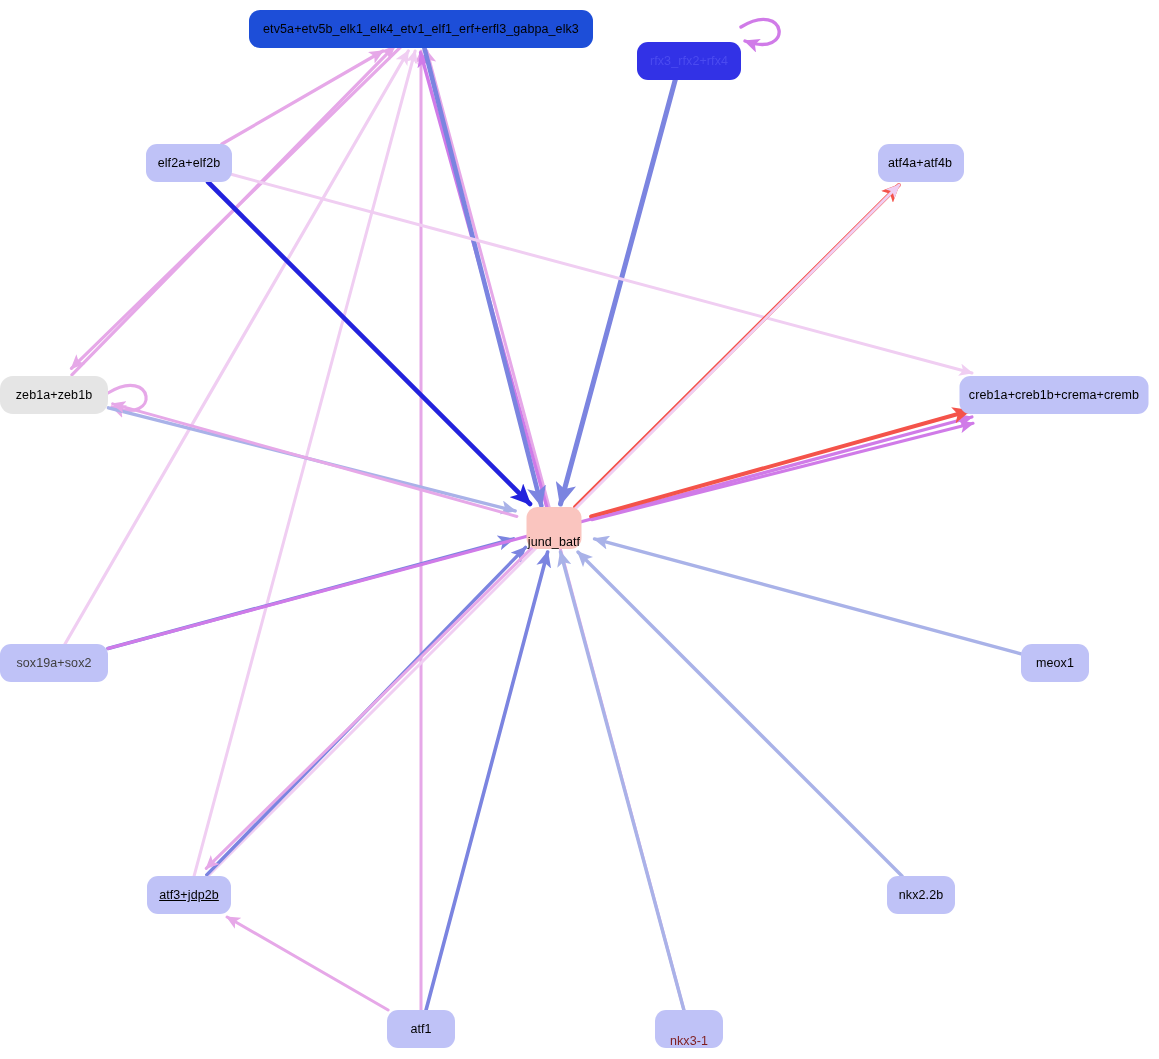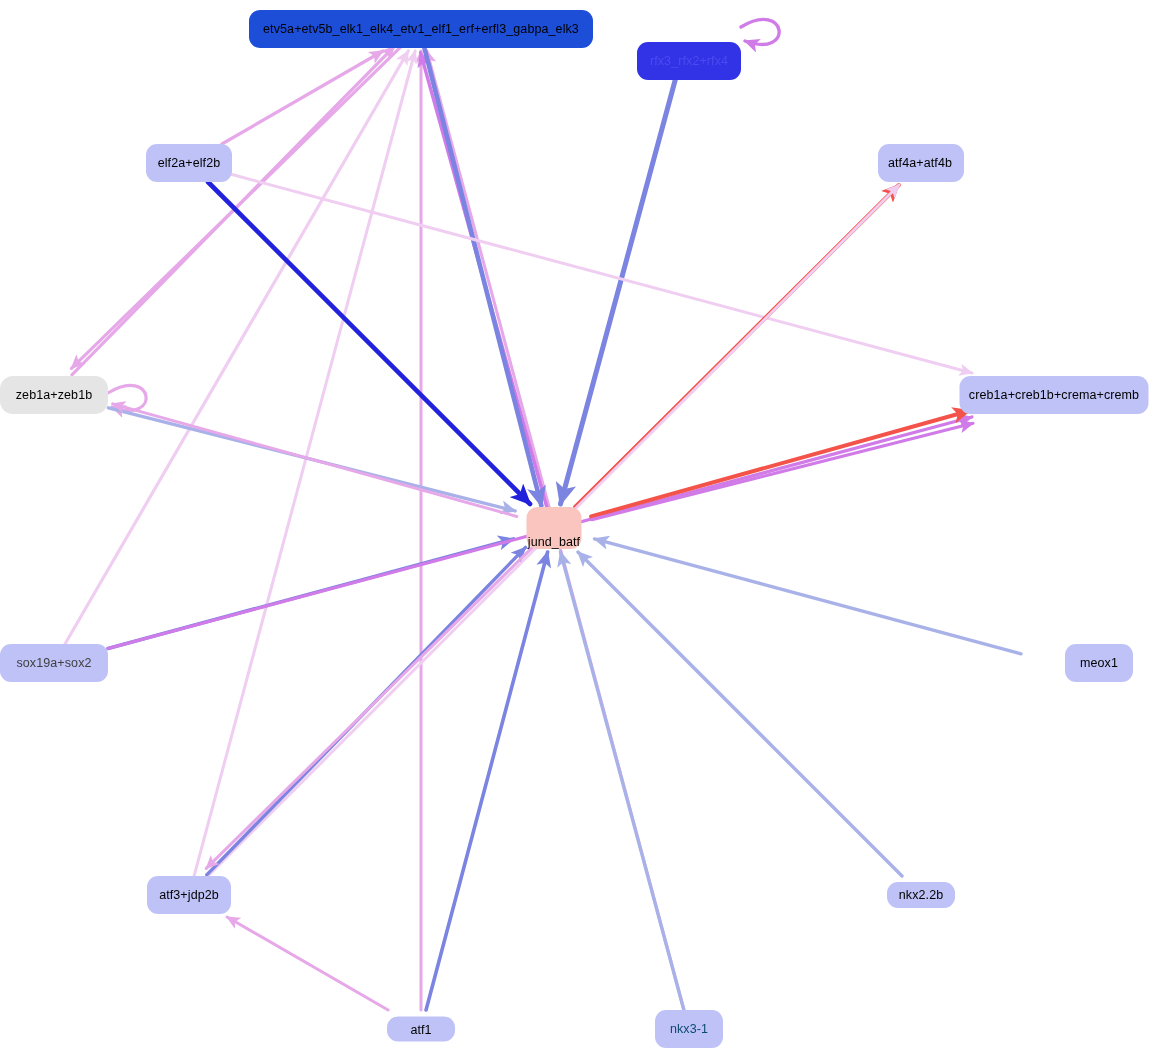--- a/index.html
+++ b/index.html
@@ -125,29 +125,29 @@
       </div>
       <div class="node" style="left: 1054px; top: 395px; width: 189px; height: 38px; background: rgb(191, 194, 247); color: rgb(0, 0, 0);">
         <span class="node-label">creb1a+creb1b+crema+cremb</span>
       </div>
       <div class="node" style="left: 554px; top: 528px; width: 55px; height: 42px; background: rgb(250, 197, 191); color: rgb(0, 0, 0); align-items: flex-end;">
         <span class="node-label">jund_batf</span>
       </div>
       <div class="node" style="left: 54px; top: 663px; width: 108px; height: 38px; background: rgb(191, 194, 247); color: #404040;">
         <span class="node-label">sox19a+sox2</span>
       </div>
-      <div class="node" style="left: 1055px; top: 663px; width: 68px; height: 38px; background: rgb(191, 194, 247); color: rgb(0, 0, 0); margin-left: 44px;">
+      <div class="node" style="left: 1055px; top: 663px; width: 68px; height: 38px; background: rgb(191, 194, 247); color: rgb(0, 0, 0);">
         <span class="node-label">meox1</span>
       </div>
-      <div class="node" style="left: 189px; top: 895px; width: 84px; height: 38px; background: rgb(191, 194, 247); color: rgb(0, 0, 0);">
+      <div class="node" style="left: 189px; top: 895px; width: 84px; height: 38px; background: rgb(191, 194, 247); color: rgb(0, 0, 0); text-decoration: underline;">
         <span class="node-label">atf3+jdp2b</span>
       </div>
-      <div class="node" style="left: 921px; top: 895px; width: 68px; height: 26px; background: rgb(191, 194, 247); color: rgb(0, 0, 0);">
+      <div class="node" style="left: 921px; top: 895px; width: 68px; height: 38px; background: rgb(191, 194, 247); color: rgb(0, 0, 0);">
         <span class="node-label">nkx2.2b</span>
       </div>
-      <div class="node" style="left: 421px; top: 1029px; width: 68px; height: 25px; background: rgb(191, 194, 247); color: rgb(0, 0, 0);">
+      <div class="node" style="left: 421px; top: 1029px; width: 68px; height: 38px; background: rgb(191, 194, 247); color: rgb(0, 0, 0);">
         <span class="node-label">atf1</span>
       </div>
-      <div class="node" style="left: 689px; top: 1029px; width: 68px; height: 38px; background: rgb(191, 194, 247); color: #0c4a6e;">
+      <div class="node" style="left: 689px; top: 1029px; width: 68px; height: 38px; background: rgb(191, 194, 247); color: #7f1d1d; align-items: flex-end;">
         <span class="node-label">nkx3-1</span>
       </div>
     </div>
 </div>
 
 </body></html>

